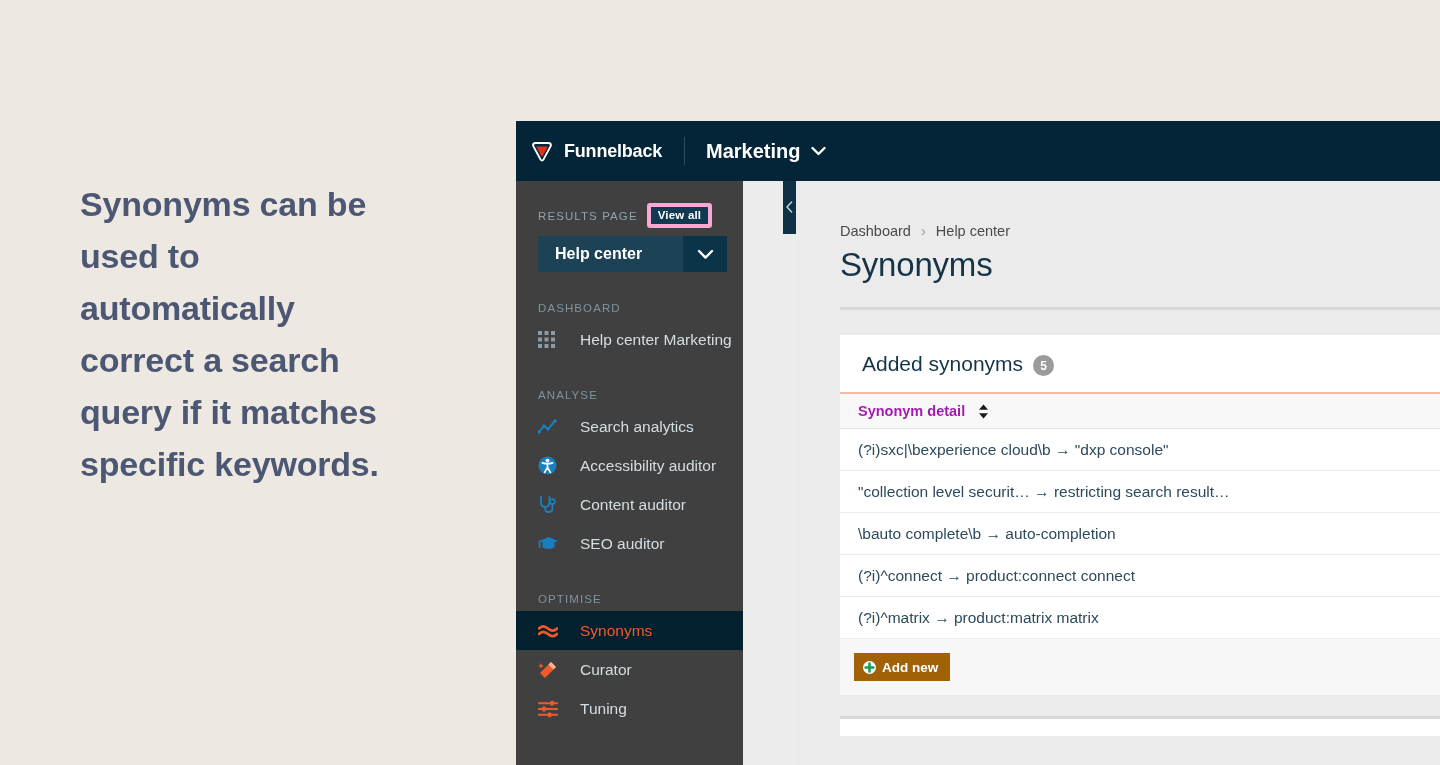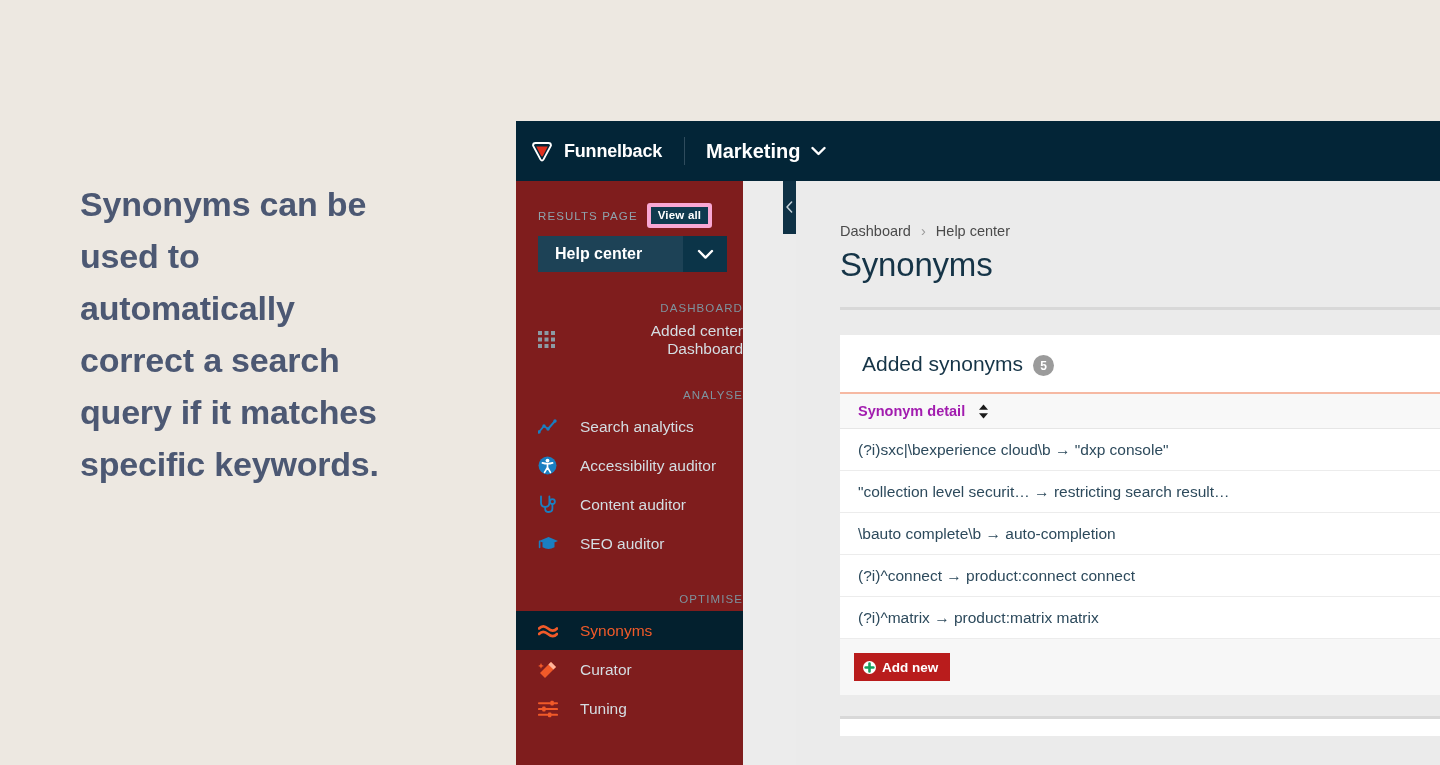--- a/index.html
+++ b/index.html
@@ -89,24 +89,23 @@
     line-height: 0;
   }
 
   
   #sidebar {
     position: absolute;
     left: 0;
     top: 60px;
     width: 227px;
     height: 584px;
-    background: #7f1d1d;
+    background: #404040;
     padding-top: 22px;
     overflow: hidden;
-    text-align: right;
   }
 
   .side-section-label {
     color: #8fa3ad;
     font-size: 11.5px;
     letter-spacing: 1.1px;
     padding-left: 22px;
     margin-bottom: 6px;
     display: flex;
     align-items: center;
@@ -301,21 +300,21 @@
 
   #card-footer {
     height: 56px;
     background: #f7f7f7;
     display: flex;
     align-items: center;
     padding-left: 14px;
   }
 
   #add-new-button {
-    background: #b91c1c;
+    background: #a16207;
     color: #ffffff;
     font-size: 13.5px;
     font-weight: bold;
     border: none;
     height: 28px;
     padding: 0 12px 0 9px;
     display: inline-flex;
     align-items: center;
     cursor: pointer;
     font-family: "Liberation Sans", sans-serif;
@@ -387,21 +386,21 @@
               <rect x="13" y="0" width="4" height="4"></rect>
             <rect x="0" y="6.5" width="4" height="4"></rect>
               <rect x="6.5" y="6.5" width="4" height="4"></rect>
               <rect x="13" y="6.5" width="4" height="4"></rect>
             <rect x="0" y="13" width="4" height="4"></rect>
               <rect x="6.5" y="13" width="4" height="4"></rect>
               <rect x="13" y="13" width="4" height="4"></rect>
           </g>
         </svg>
       </span>
-      <span class="ni-label">Added center Dashboard</span>
+      <span class="ni-label">Help center Marketing</span>
     </div>
 
     <div class="side-group-title">ANALYSE</div>
 
     <div class="nav-item">
       <span class="ni-icon">
         <svg width="19" height="16" viewBox="0 0 19 16">
           <path d="M1 13 L6 7 L10 10 L17 2" fill="none" stroke="#1a7fc1" stroke-width="1.9" stroke-linecap="round" stroke-linejoin="round"></path>
           <circle cx="1" cy="13" r="1.7" fill="#1a7fc1"></circle>
             <circle cx="6" cy="7" r="1.7" fill="#1a7fc1"></circle>

